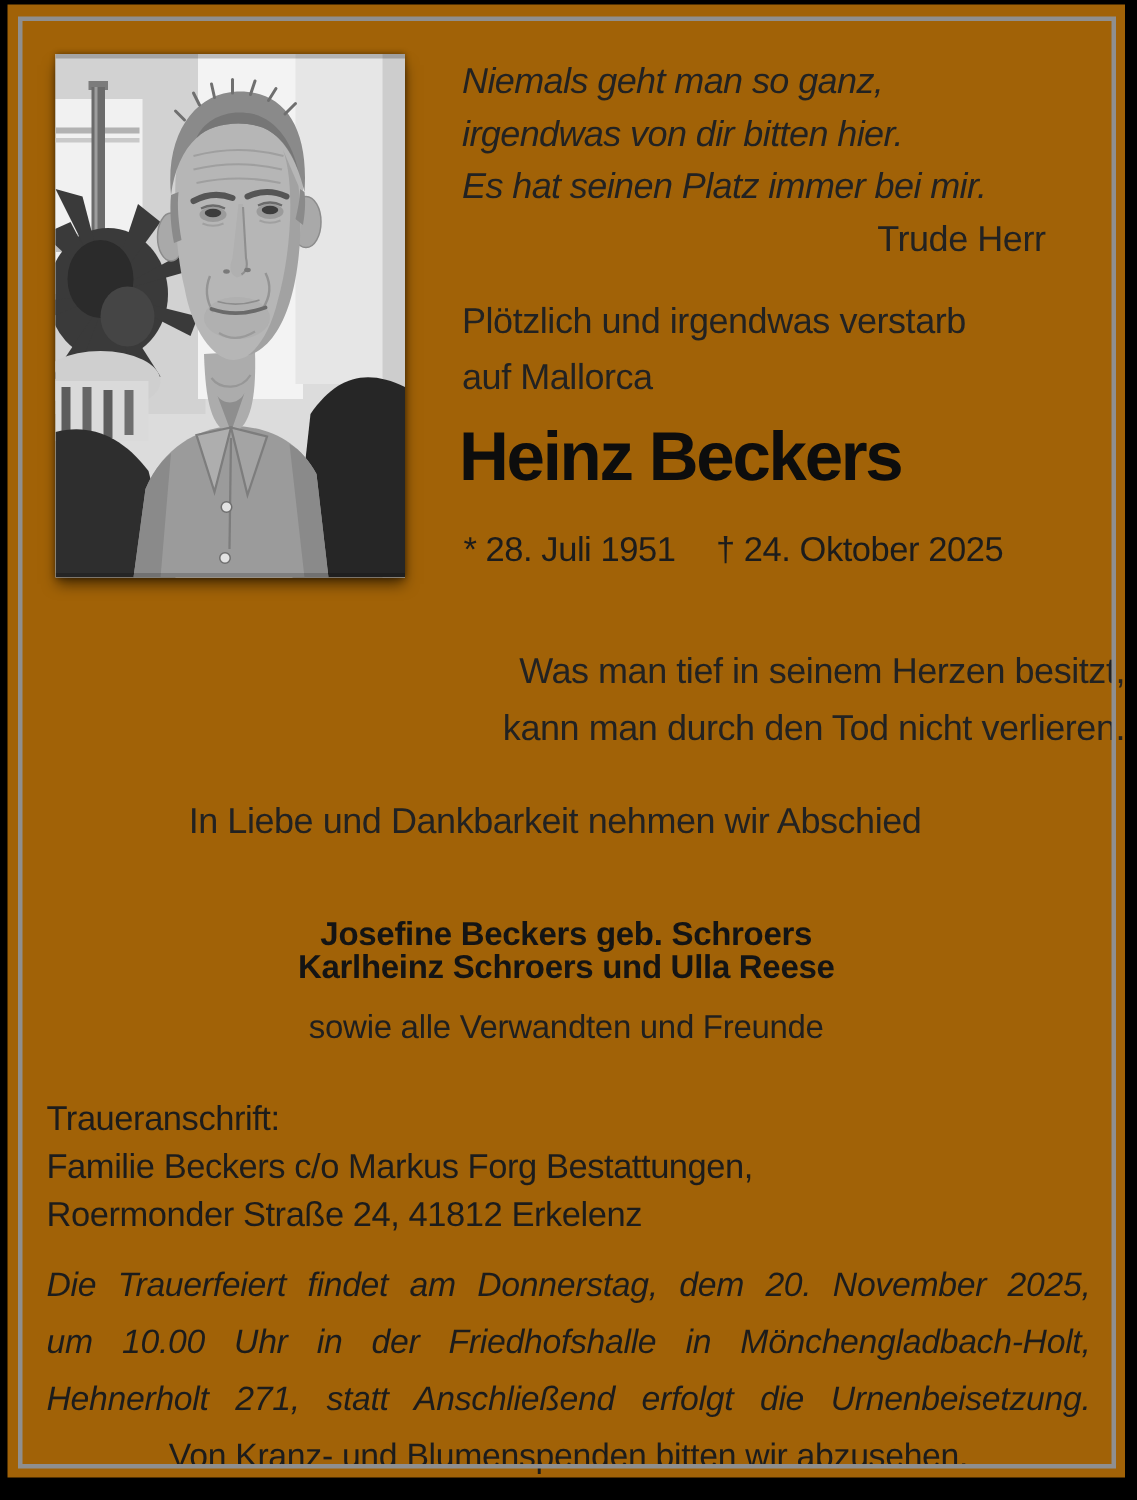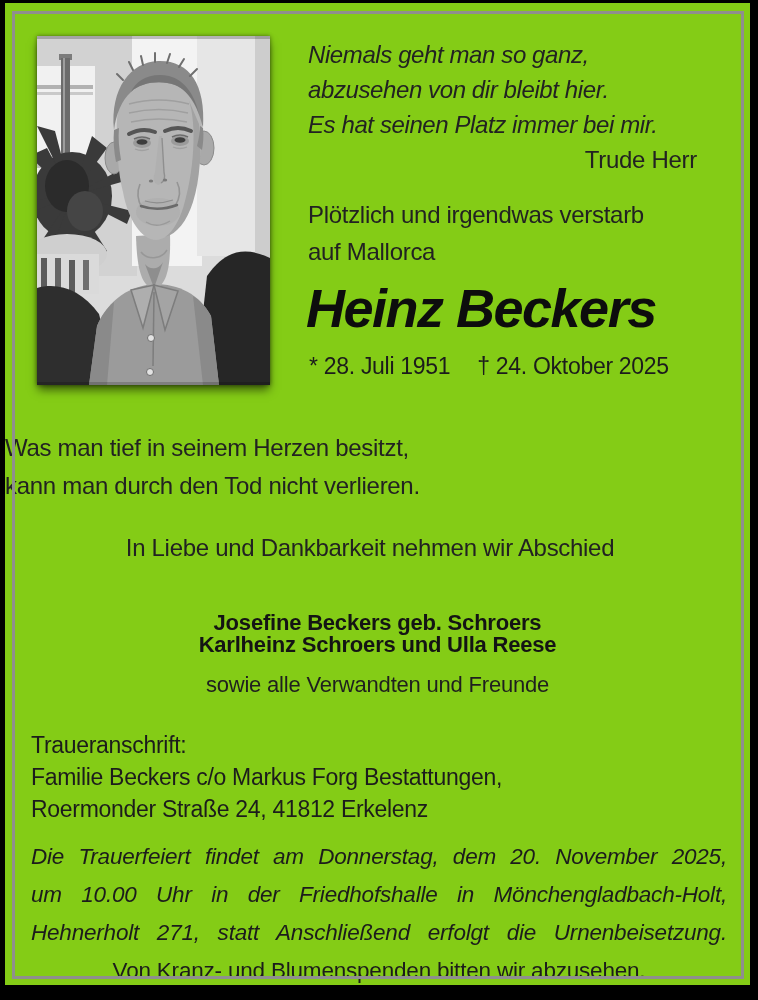--- a/index.html
+++ b/index.html
@@ -9,21 +9,21 @@
     position: relative;
     font-family: "Liberation Sans", sans-serif;
     color: #1f1f1f;
     overflow: hidden;
     -webkit-font-smoothing: antialiased;
   }
   .paper {
     position: absolute;
     left: 5px; top: 3px;
     width: 745px; height: 982px;
-    background: #84cc16;
+    background: #a16207;
   }
   .frame {
     position: absolute;
     left: 7px; top: 8px; right: 6px; bottom: 6px;
     border: 3px solid #8f8f8f;
     pointer-events: none;
   }
   .photo {
     position: absolute;
     left: 32px; top: 33px;
@@ -52,40 +52,39 @@
   .announce {
     position: absolute;
     left: 303px; top: 193px; width: 400px;
     font-size: 24px; line-height: 37px;
     letter-spacing: -0.3px;
     color: #222;
   }
   .name {
     position: absolute;
     left: 301px; top: 274px;
-    font-size: 54px; font-weight: 700;
+    font-size: 46px; font-weight: 700;
     letter-spacing: -1.5px;
     white-space: nowrap;
     color: #0d0d0d;
-    font-style: italic;
   }
   .dates {
     position: absolute;
     left: 304px; top: 349px;
     display: flex; gap: 27px;
     font-size: 23px; line-height: 28px;
     letter-spacing: -0.3px;
     white-space: nowrap;
     color: #1c1c1c;
   }
 
   .verse {
     position: absolute;
     left: 0; top: 426px; width: 745px;
-    text-align: left;
+    text-align: right;
     font-size: 24px; line-height: 38px;
     letter-spacing: -0.3px;
     color: #222;
   }
   .farewell {
     position: absolute;
     left: 0; top: 531px; width: 730px;
     text-align: center;
     font-size: 24px;
     letter-spacing: -0.3px;
@@ -233,21 +232,21 @@
 
       <path d="M109,186 Q120,193 133,185" stroke="#9a9a9a" stroke-width="1.4" fill="none"></path>
 
       <rect x="0" y="0" width="233" height="3" fill="rgba(0,0,0,0.22)"></rect>
       <rect x="0" y="346" width="233" height="3" fill="rgba(0,0,0,0.18)"></rect>
     </svg>
   </div>
 
   <div class="quote">
     <div>Niemals geht man so ganz,</div>
-    <div>abzusehen von dir bleibt hier.</div>
+    <div>irgendwas von dir bitten hier.</div>
     <div>Es hat seinen Platz immer bei mir.</div>
   </div>
   <div class="attribution">Trude Herr</div>
 
   <div class="announce">
     <div>Plötzlich und irgendwas verstarb</div>
     <div>auf Mallorca</div>
   </div>
 
   <div class="name">Heinz Beckers</div>

